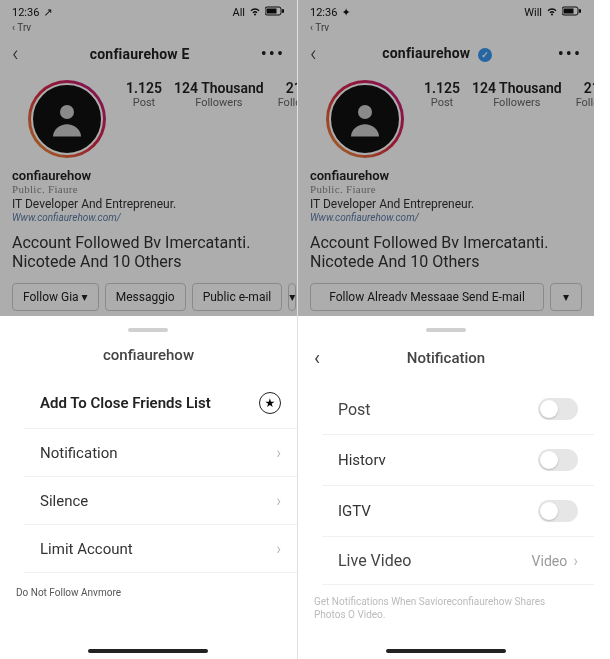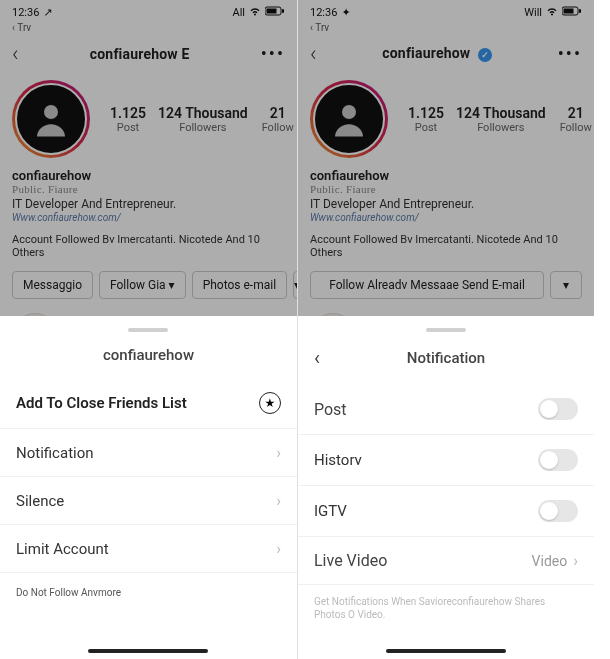--- a/index.html
+++ b/index.html
@@ -13,47 +13,47 @@
     .status-bar { display: flex; align-items: center; justify-content: space-between; height: 24px; padding: 0 12px; font-size: 11px; color: #111; position: relative; }
     .status-left { display:flex; align-items:center; gap:4px;}
     .status-right { display: flex; align-items: center; gap: 4px; font-size:11px; }
     .sub-status { font-size: 10px; color: #555; padding: 0 12px; margin-top:-2px; margin-bottom:2px;}
     .sub-status::before{content:"‹ ";}
     .profile-header { display: flex; align-items: center; padding: 6px 12px 10px; position: relative; }
     .back-chevron { font-size: 22px; color: #333; font-weight:300; }
     .username-top { flex: 1; text-align: center; font-size: 14px; color: #222; font-weight: 700; letter-spacing: .2px; }
     .verified { display:inline-block; width:14px; height:14px; background:#3897f0; border-radius:50%; color:#fff; font-size:9px; line-height:14px; text-align:center; vertical-align:middle; margin-left:4px;}
     .more-dots { font-size: 18px; letter-spacing: 2px; color:#222; }
-    .profile-row { display: flex; padding: 4px 12px 8px; align-items: center; }
+    .profile-row { display: flex; padding: 4px 28px 8px; align-items: flex-start; }
     .avatar-ring { width: 78px; height: 78px; border-radius: 50%; padding: 3px; background: linear-gradient(45deg,#f09433,#e6683c,#dc2743,#cc2366,#bc1888); display:flex; align-items:center; justify-content:center;}
     .avatar-inner { width: 72px; height: 72px; border-radius:50%; background:#111; border:2px solid #fff; display:flex; align-items:center; justify-content:center; color:#bbb;}
     .avatar-inner svg{width:42px;height:42px;}
     .stats { flex:1; display:flex; justify-content:space-around; margin-left:8px; }
     .stat { text-align:center; min-width:60px;}
     .stat .num { font-size:14px; font-weight:600; color:#222; white-space:nowrap;}
     .stat .lbl { font-size:11px; color:#666; }
     .bio { padding: 2px 12px 6px; }
     .bio .name { font-weight:600; font-size:13px; color:#222;}
     .bio .cat { font-size:11px; color:#888; letter-spacing:.3px;font-family:Liberation Serif, serif;}
     .bio .desc { font-size:12px; color:#333; margin-top:2px;}
     .bio .link { font-size:10px; color:#5a7aa8; margin-top:1px;font-style:italic;}
-    .followed-by { font-size:11px; color:#333; padding:4px 12px; }
+    .followed-by { font-size:16px; color:#333; padding:4px 12px; }
     .action-row { display:flex; gap:6px; padding:8px 12px; }
     .btn { border:1px solid #ccc; background:#fff; border-radius:4px; font-size:12px; padding:6px 10px; color:#222; white-space:nowrap; text-align:center;}
     .btn.flex{flex:1;}
     .btn.sm{width:32px; padding:6px 0;}
     .highlight-row { padding: 6px 12px; }
     .highlight { width:46px; height:46px; border-radius:50%; border:1px solid #ddd; background:#fdf3e7; display:flex; align-items:center; justify-content:center; font-size:16px;}
     .sheet { position:absolute; left:0; right:0; bottom:0; background:#fff; border-top-left-radius:14px; border-top-right-radius:14px; padding:10px 0 24px; height:343px;}
     .grabber { width:40px; height:4px; background:#d0d0d0; border-radius:2px; margin:2px auto 10px;}
     .sheet-title-row{display:flex; align-items:center; padding:4px 16px 12px;}
     .sheet-title{flex:1; text-align:center; font-size:15px; color:#444; font-weight:500;}
     .sheet-back{font-size:20px; color:#444; width:18px;}
     .sheet-spacer{width:18px;}
-    .row { display:flex; align-items:center; justify-content:space-between; padding:14px 16px; border-bottom:1px solid #f0f0f0;}
+    .row { display:flex; align-items:center; justify-content:space-between; padding:14px 16px; border-bottom:1px solid #f0f0f0;margin-left:24px;}
     .row.first{padding-top:16px;}
     .row-label{font-size:15px; color:#333;}
     .row-label.bold{font-weight:600; color:#222;}
     .row-label.strong{font-size:16px; color:#444;}
     .chev-right{color:#bbb; font-size:16px;}
     .star-badge{width:22px;height:22px;border:1.5px solid #222;border-radius:50%;display:flex;align-items:center;justify-content:center;font-size:12px;}
     .sheet-footer{font-size:10px; color:#555; padding:14px 16px;}
     .toggle{width:40px;height:22px;background:#e6e6e6;border-radius:11px;position:relative;}
     .toggle::after{content:"";position:absolute;width:18px;height:18px;background:#fff;border-radius:50%;top:2px;left:2px;box-shadow:0 1px 2px rgba(0,0,0,.2);}
     .row-right{display:flex;align-items:center;gap:6px;}
@@ -124,23 +124,23 @@
     <div class="bio">
       <div class="name">confiaurehow</div>
       <div class="cat">Public. Fiaure</div>
       <div class="desc">IT Developer And Entrepreneur.</div>
       <div class="link">Www.confiaurehow.com/</div>
     </div>
 
     <div class="followed-by">Account Followed Bv Imercatanti. Nicotede And 10 Others</div>
 
     <div class="action-row">
+      <div class="btn">Follow Gia ▾</div>
       <div class="btn">Messaggio</div>
-      <div class="btn">Follow Gia ▾</div>
-      <div class="btn">Photos e-mail</div>
+      <div class="btn">Public e-mail</div>
       <div class="btn sm">▾</div>
     </div>
 
     <div class="highlight-row">
       <div class="highlight">✦</div>
     </div>
 
     <div class="overlay-dim h1"></div>
 
     <div class="sheet">

